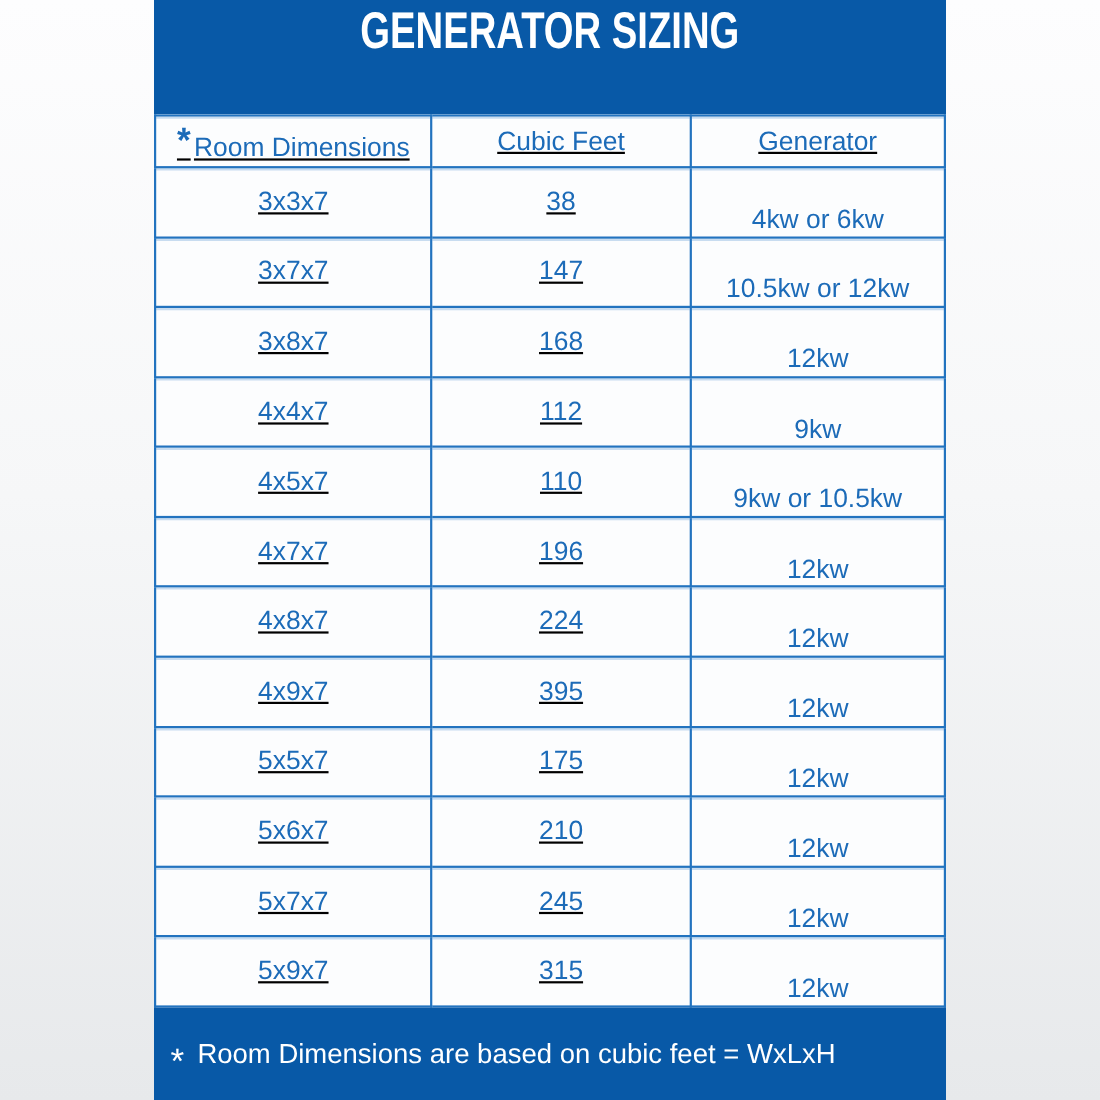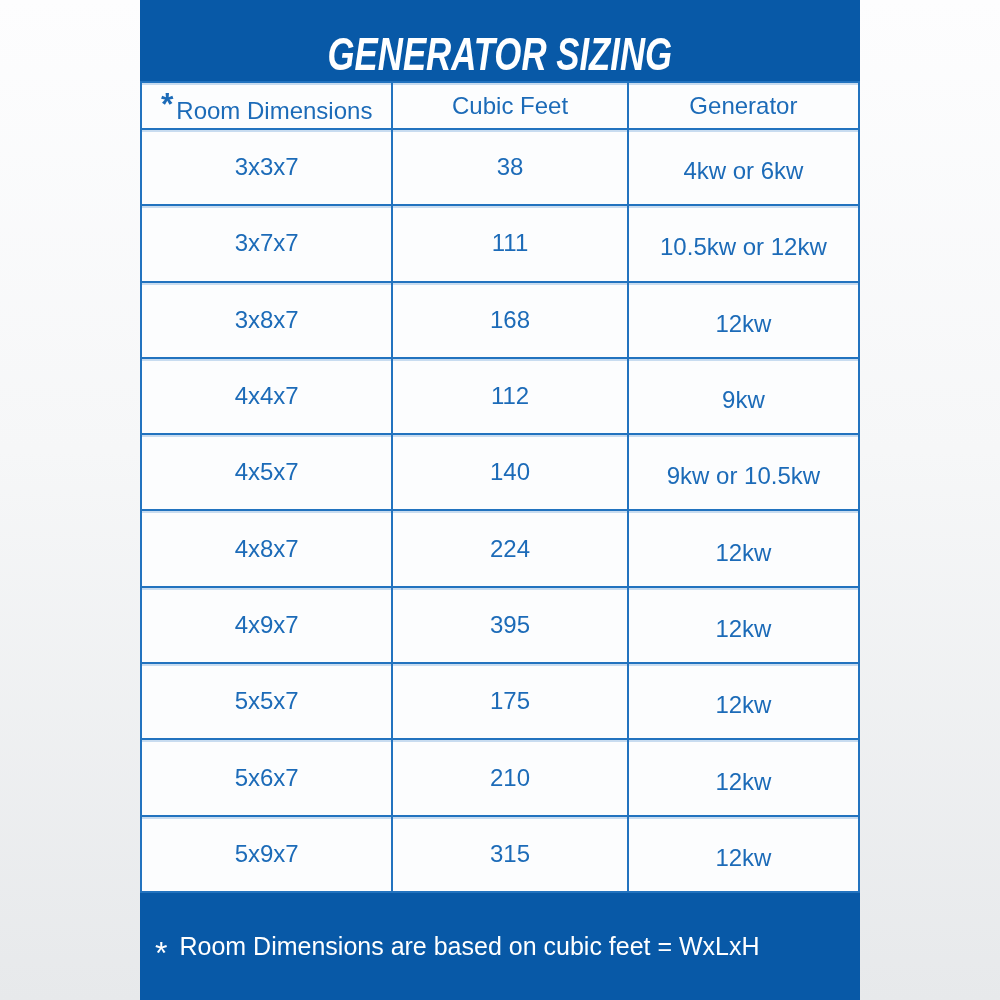--- a/index.html
+++ b/index.html
@@ -16,67 +16,67 @@
   .panel {
     position: absolute;
     left: 140px;
     top: 0;
     width: 720px;
     height: 1000px;
     display: flex;
     flex-direction: column;
   }
   .panel-header {
-    height: 81px;
+    height: 104px;
     background: #0859a7;
     display: flex;
-    align-items: flex-end;
+    align-items: flex-start;
     justify-content: center;
     flex: none;
-    font-style: italic;
   }
   .page-title {
     margin: 0;
     color: #ffffff;
     font-size: 47px;
     font-weight: bold;
     letter-spacing: 0px;
     transform: scaleX(0.74);
     white-space: nowrap;
   }
   .table-wrap {
     flex: none;
     height: 812px;
     background: #fbfcfe;
   }
   table.sizing {
     width: 100%;
     height: 100%;
     border-collapse: collapse;
     table-layout: fixed;
+    text-decoration: underline;
   }
   table.sizing col.c1 { width: 35.0%; }
   table.sizing col.c2 { width: 32.8%; }
   table.sizing col.c3 { width: 32.2%; }
   table.sizing th,
   table.sizing td {
     border: 2px solid #2273bf;
     box-shadow: inset 0 2px 0 rgba(137, 180, 224, 0.45);
     background: #fcfdfe;
     color: #1c6bb8;
     font-size: 24px;
     font-weight: normal;
     text-align: center;
     vertical-align: middle;
     height: 45px;
     padding: 0;
   }
   table.sizing td.gen span {
     position: relative;
-    top: 4px;
+    top: 16px;
     display: inline-block;
   }
   .hdr-ast {
     font-weight: bold;
     font-size: 32px;
     vertical-align: 4px;
     margin-right: 3px;
   }
   .panel-footer {
     flex: 1;
@@ -119,37 +119,42 @@
         </tr>
       </thead>
       <tbody id="table-body">
           <tr>
             <td>3x3x7</td>
             <td>38</td>
             <td class="gen"><span>4kw or 6kw</span></td>
           </tr>
           <tr>
             <td>3x7x7</td>
-            <td>111</td>
+            <td>147</td>
             <td class="gen"><span>10.5kw or 12kw</span></td>
           </tr>
           <tr>
             <td>3x8x7</td>
             <td>168</td>
             <td class="gen"><span>12kw</span></td>
           </tr>
           <tr>
             <td>4x4x7</td>
             <td>112</td>
             <td class="gen"><span>9kw</span></td>
           </tr>
           <tr>
             <td>4x5x7</td>
-            <td>140</td>
+            <td>110</td>
             <td class="gen"><span>9kw or 10.5kw</span></td>
+          </tr>
+          <tr>
+            <td>4x7x7</td>
+            <td>196</td>
+            <td class="gen"><span>12kw</span></td>
           </tr>
           <tr>
             <td>4x8x7</td>
             <td>224</td>
             <td class="gen"><span>12kw</span></td>
           </tr>
           <tr>
             <td>4x9x7</td>
             <td>395</td>
             <td class="gen"><span>12kw</span></td>
@@ -158,20 +163,25 @@
             <td>5x5x7</td>
             <td>175</td>
             <td class="gen"><span>12kw</span></td>
           </tr>
           <tr>
             <td>5x6x7</td>
             <td>210</td>
             <td class="gen"><span>12kw</span></td>
           </tr>
           <tr>
+            <td>5x7x7</td>
+            <td>245</td>
+            <td class="gen"><span>12kw</span></td>
+          </tr>
+          <tr>
             <td>5x9x7</td>
             <td>315</td>
             <td class="gen"><span>12kw</span></td>
           </tr>
         </tbody>
     </table>
   </div>
 
   <div class="panel-footer">
     <span class="foot-ast">*</span>

